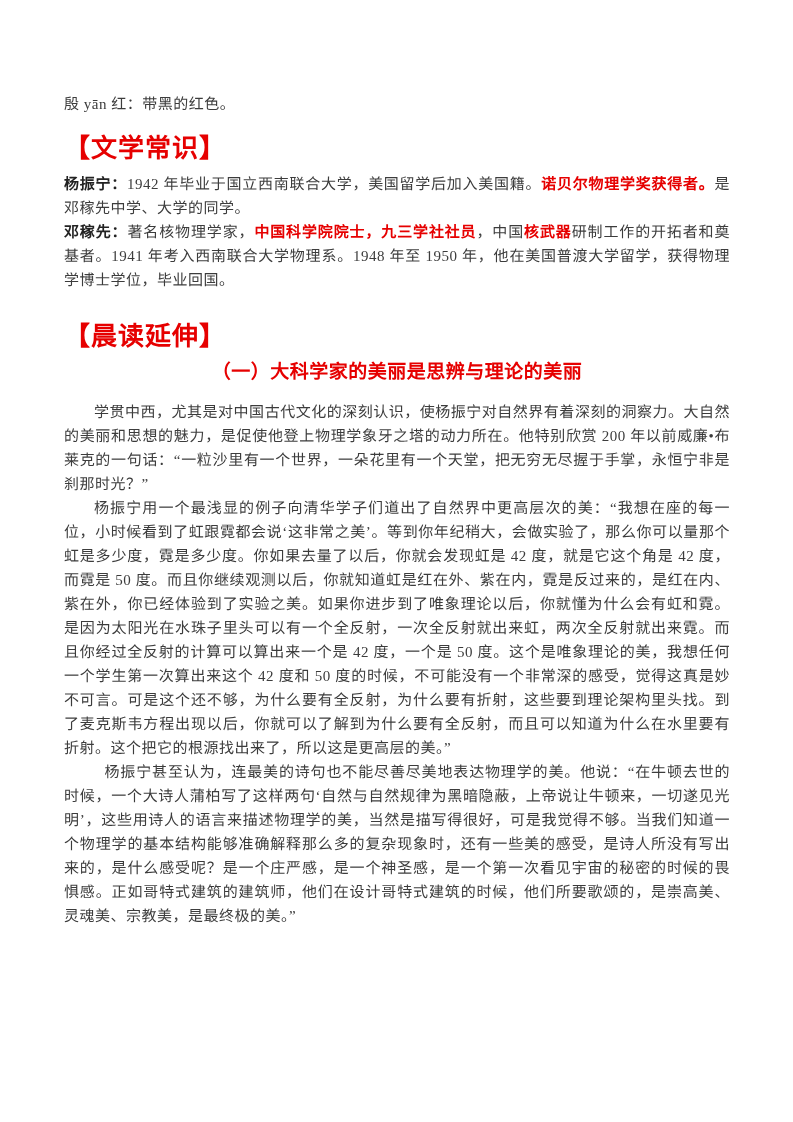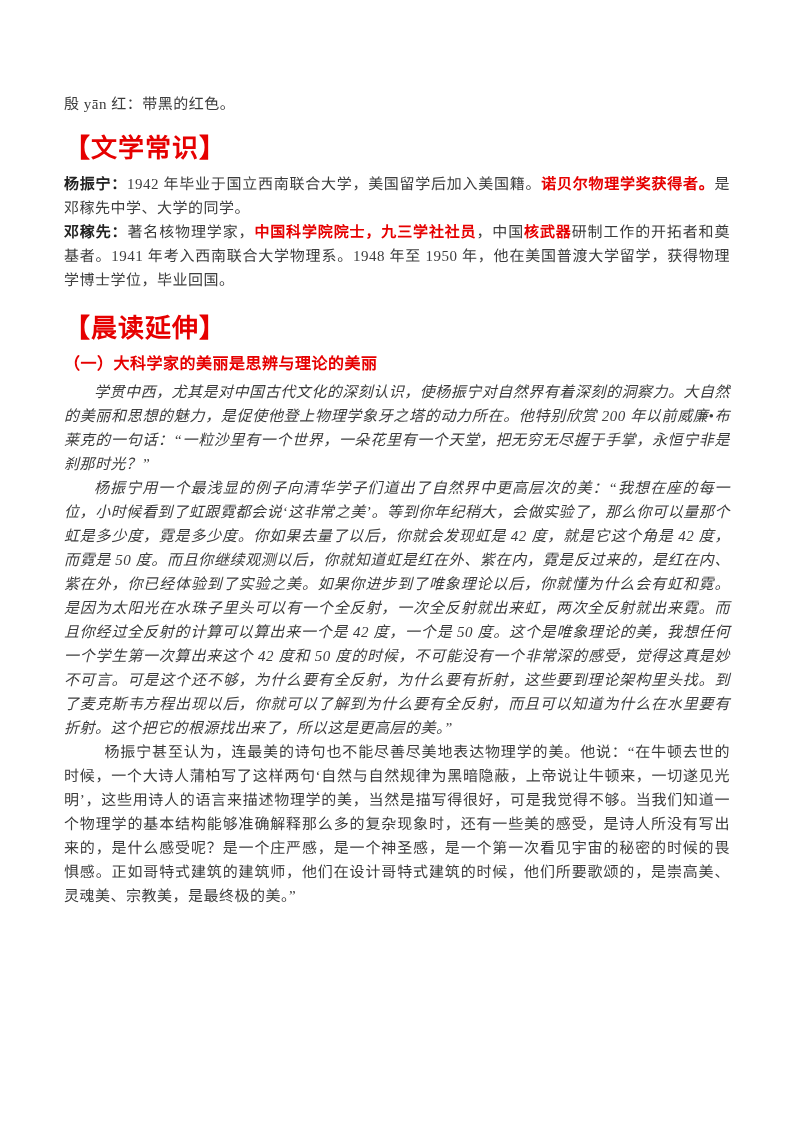--- a/index.html
+++ b/index.html
@@ -25,37 +25,38 @@
     letter-spacing: 0.5px;
   }
   .sec-heading {
     color: var(--red);
     font-size: 26px;
     font-weight: bold;
     line-height: 30px;
     margin: 14px 0 8px 0;
     letter-spacing: 1px;
   }
-  .sec-heading.second { margin-top: 22px; margin-bottom: 4px; font-family: Liberation Serif, serif; }
+  .sec-heading.second { margin-top: 30px; margin-bottom: 4px; font-family: Liberation Serif, serif; }
   .para {
     margin: 0;
     font-size: 15px;
     line-height: 24px;
     text-align: justify;
     letter-spacing: 0.5px;
   }
   .flush { text-indent: 0; }
-  .indent { text-indent: 2em; font-style: italic; }
+  .indent { text-indent: 2em; }
   .indent-big { text-indent: 2.7em; }
   .subtitle {
-    margin: 2px 0 0 0;
+    margin: 2px 0 12px 0;
     color: var(--red);
     font-weight: bold;
-    font-size: 16px;
+    font-size: 19px;
     line-height: 32px;
+    text-align: center;
     letter-spacing: 0.5px;
   }
   span.bold { font-weight: bold; color: #222222; }
   span.redbold { font-weight: bold; color: var(--red); }
 </style>
 </head>
 <body>
 
 <div class="page">
 

